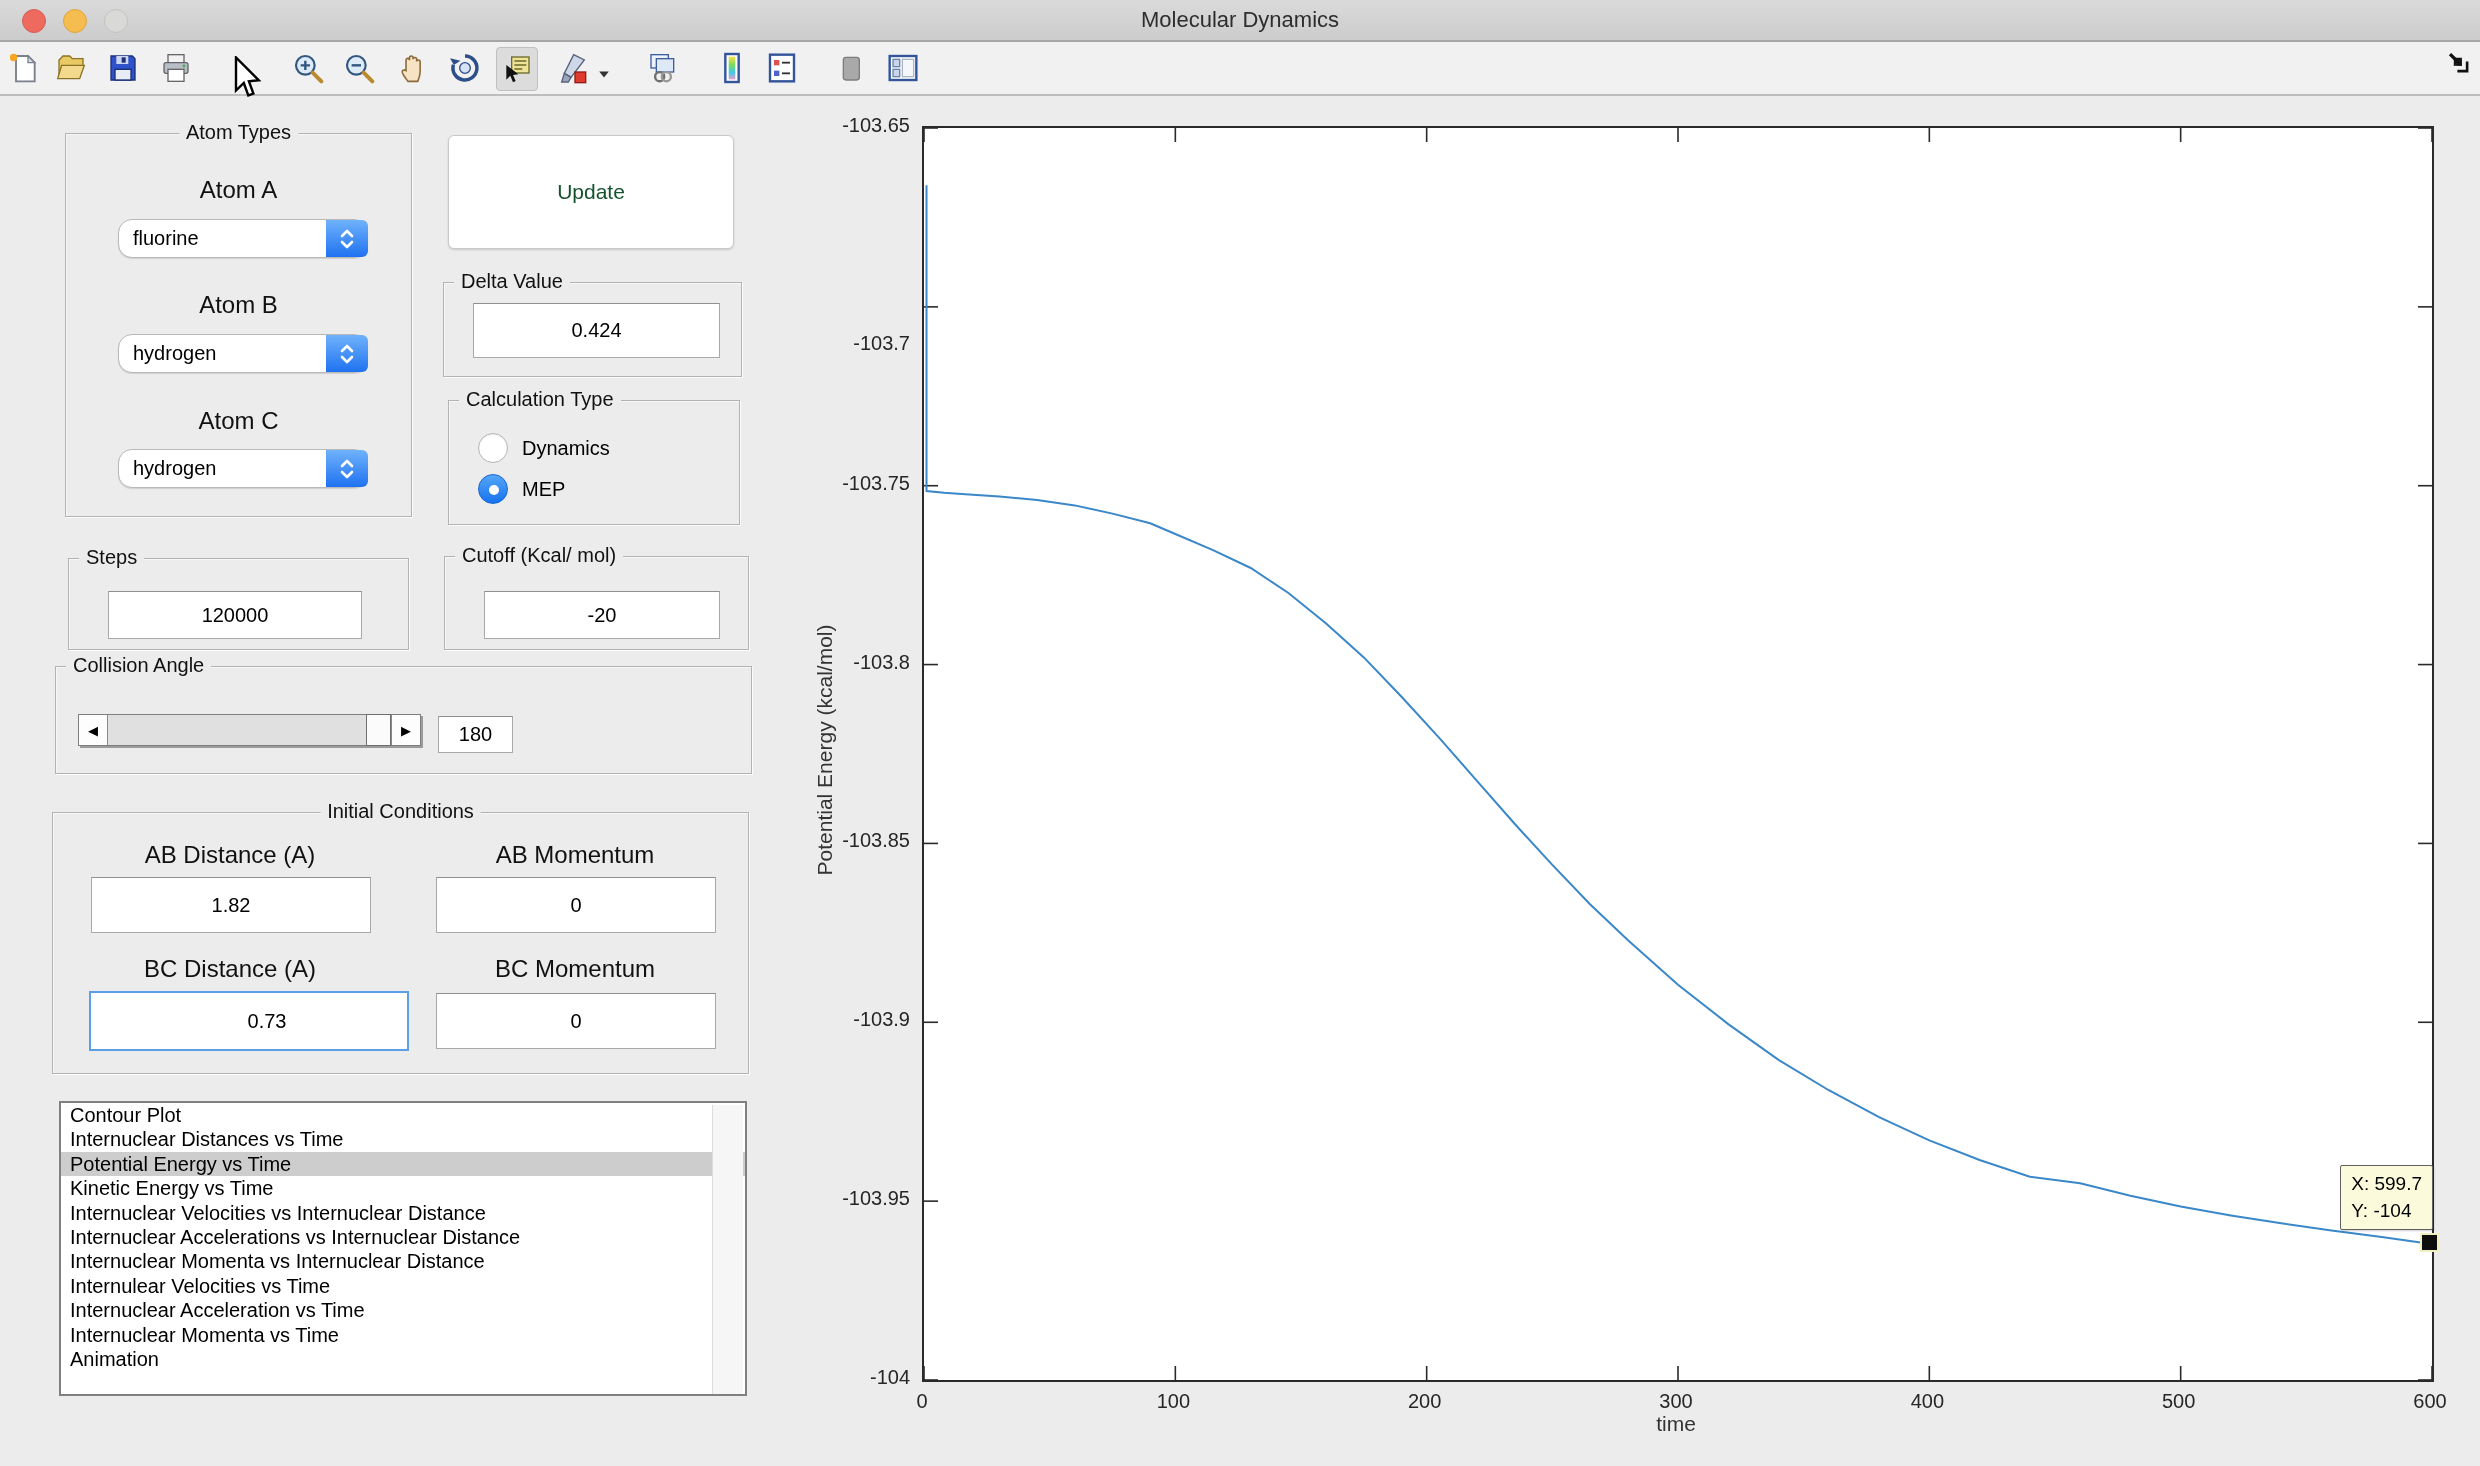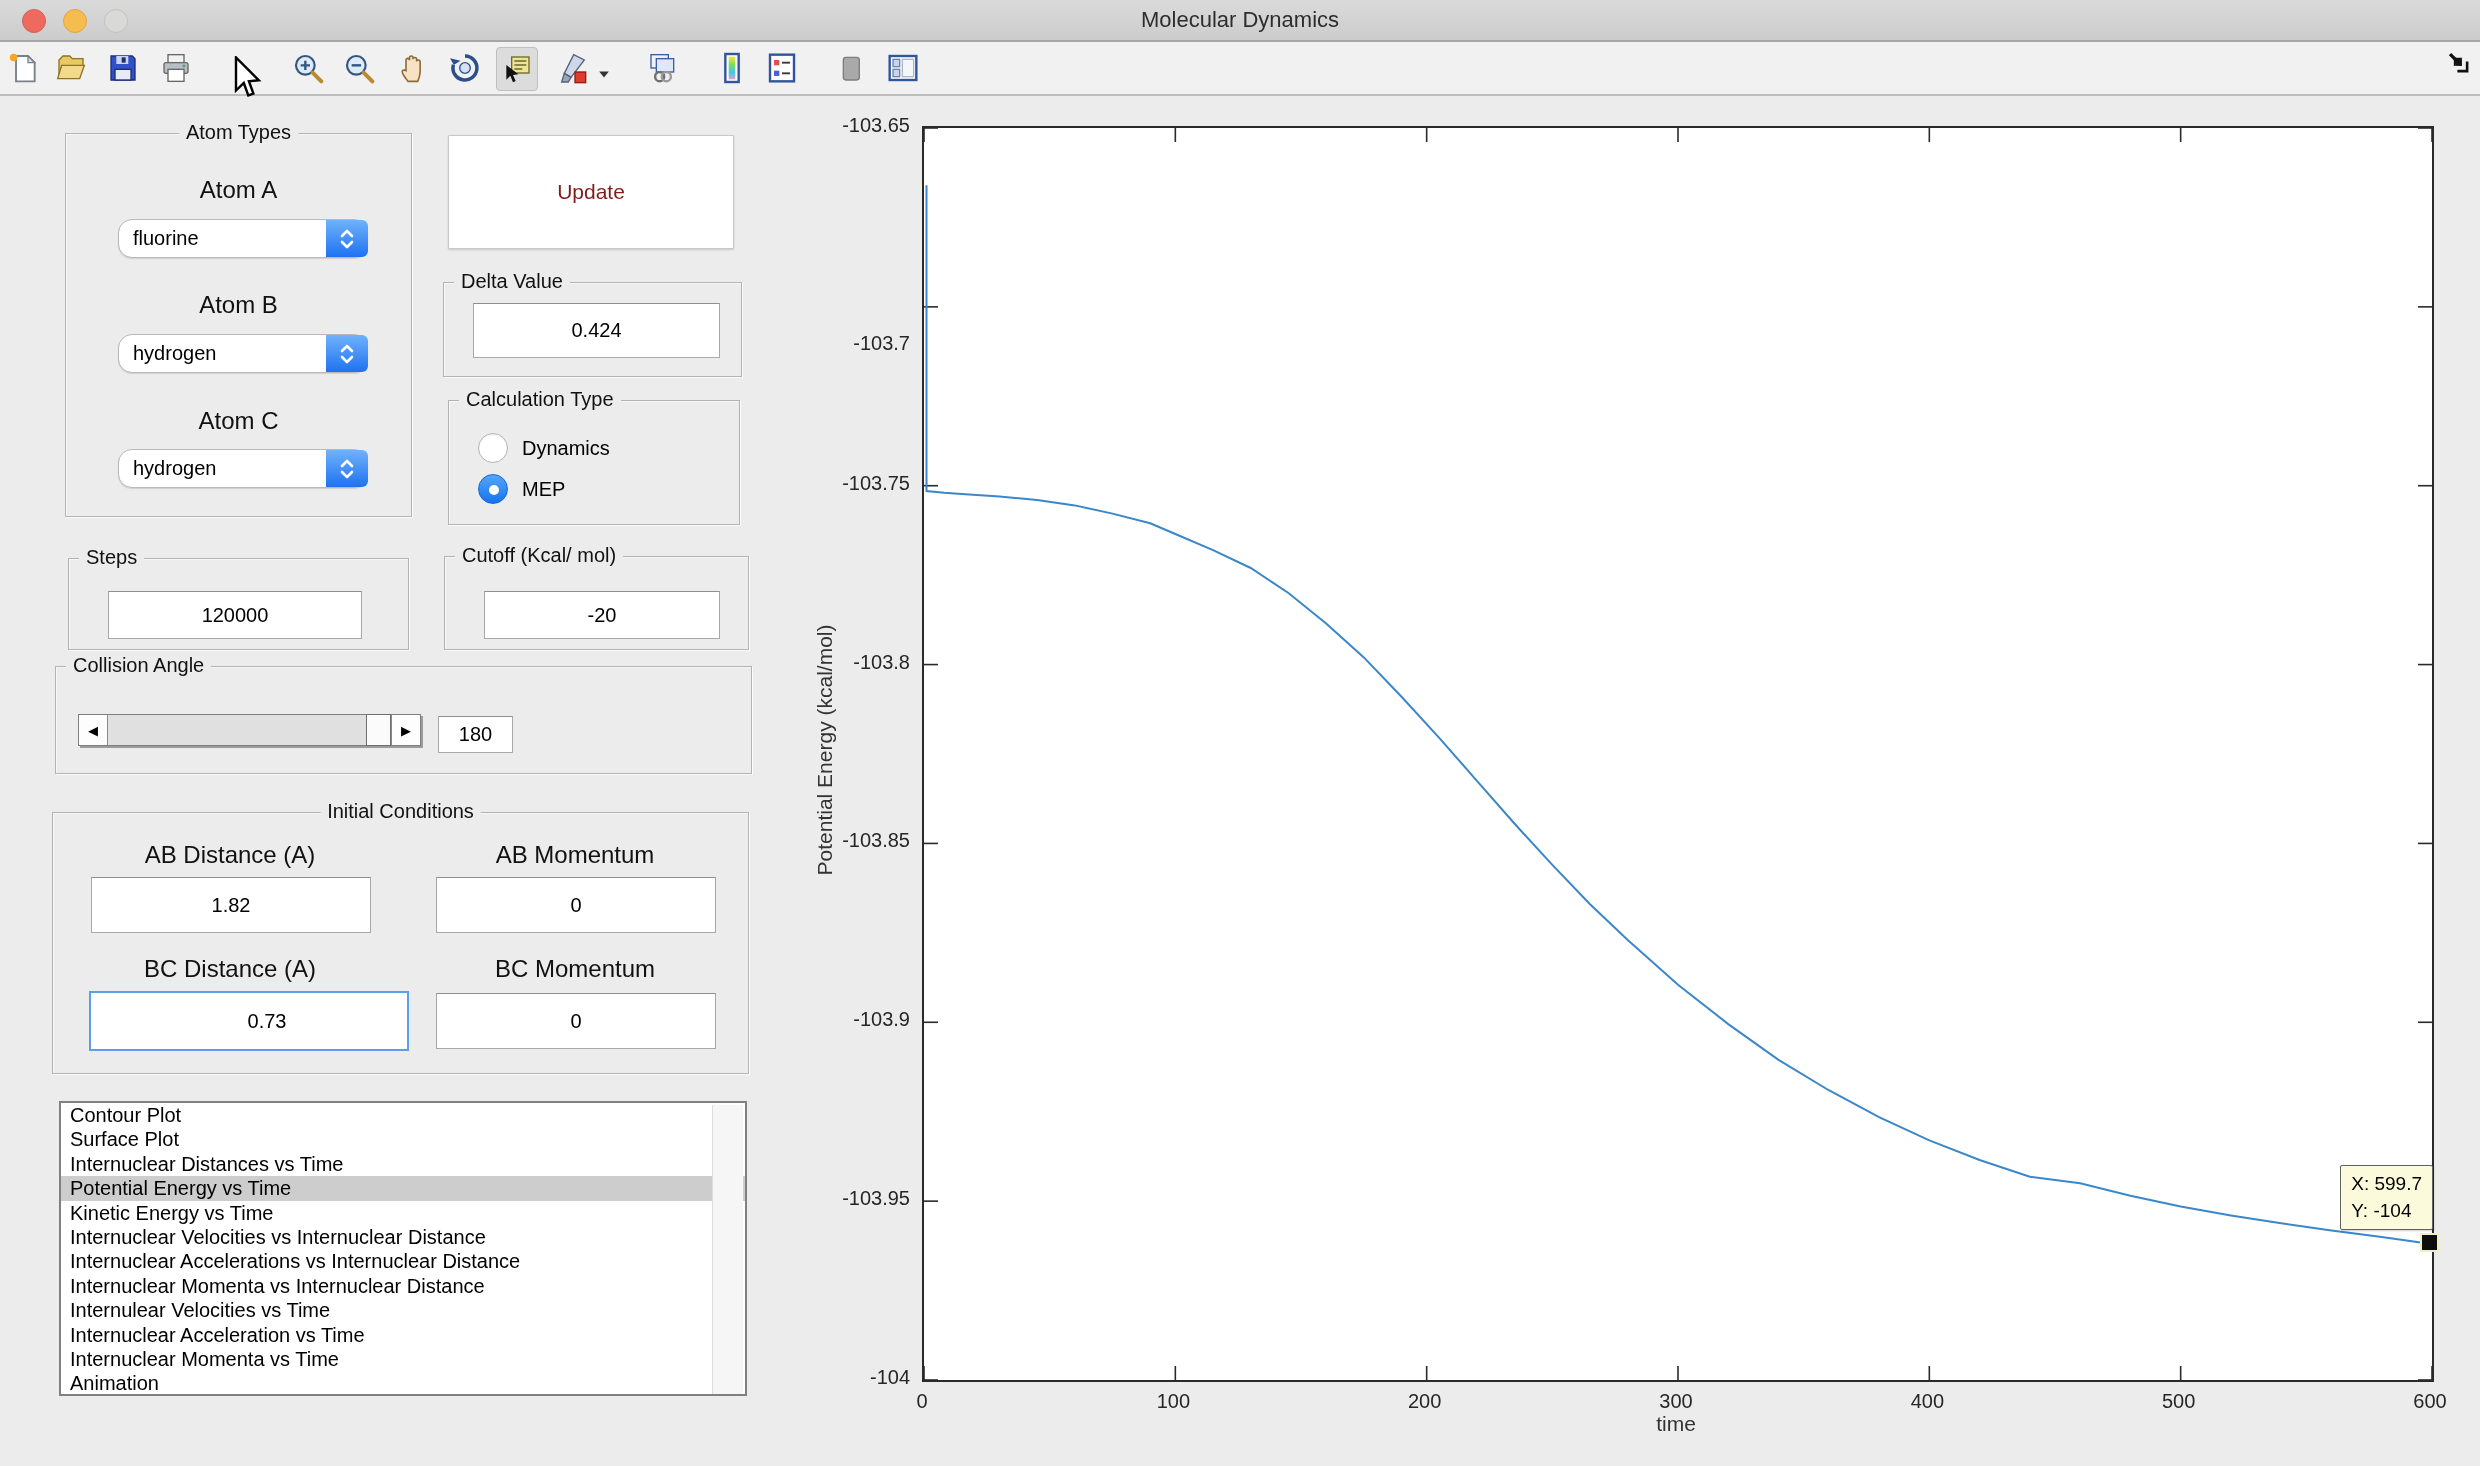--- a/index.html
+++ b/index.html
@@ -36,22 +36,22 @@
         display:flex;align-items:center;justify-content:center;font-size:20px;color:#000;}
   .edit.focused{border:2px solid #59a0e8;padding-left:36px;}
   
   .popup{position:absolute;height:37px;background:#fff;border:1px solid #b9b9b9;
          border-radius:14px;box-shadow:0 1px 1px rgba(0,0,0,.12);display:flex;align-items:center;}
   .popup .ptext{padding-left:14px;font-size:20px;color:#000;flex:1;}
   .popup .pcap{width:42px;height:37px;margin:-1px -1px -1px 0;border-radius:0 6px 6px 0;
          background:linear-gradient(#6fb2fb,#1f72f1);display:flex;align-items:center;justify-content:center;}
   
   #update-btn{position:absolute;left:448px;top:135px;width:284px;height:112px;background:#fff;
-         border:1px solid #c9c9c9;border-radius:1px;box-shadow:0 1px 2px rgba(0,0,0,.15);
-         display:flex;align-items:center;justify-content:center;font-size:21px;color:#7f1d1d;}
+         border:1px solid #c9c9c9;border-radius:6px;box-shadow:0 1px 2px rgba(0,0,0,.15);
+         display:flex;align-items:center;justify-content:center;font-size:21px;color:#14532d;}
   
   .radio-row{position:absolute;display:flex;align-items:center;gap:14px;}
   .radio{width:30px;height:30px;border-radius:50%;box-sizing:border-box;}
   .radio.off{background:#fff;border:1px solid #b5b5b5;box-shadow:inset 0 1px 2px rgba(0,0,0,.08);}
   .radio.on{background:linear-gradient(#55a6f8,#1673ee);border:1px solid #1466d8;position:relative;}
   .radio.on::after{content:"";position:absolute;left:10px;top:10px;width:10px;height:10px;
          border-radius:50%;background:#fff;}
   .radio-label{font-size:20px;color:#000;}
   
   #slider{position:absolute;left:22px;top:47px;width:341px;height:30px;background:#e2e2e2;
@@ -313,21 +313,20 @@
     <div class="edit" style="left:383px;top:64px;width:278px;height:54px">0</div>
     <div class="plabel" style="left:38px;top:142px;width:278px">BC Distance (A)</div>
     <div class="plabel" style="left:383px;top:142px;width:278px">BC Momentum</div>
     <div class="edit focused" style="left:36px;top:178px;width:280px;height:56px">0.73</div>
     <div class="edit" style="left:383px;top:180px;width:278px;height:54px">0</div>
   </div>
 
   <div id="listbox">
     <div id="list-items">
         <div class="litem">Contour Plot</div>
-        <div class="litem">Surface Plot</div>
         <div class="litem">Internuclear Distances vs Time</div>
         <div class="litem sel">Potential Energy vs Time</div>
         <div class="litem">Kinetic Energy vs Time</div>
         <div class="litem">Internuclear Velocities vs Internuclear Distance</div>
         <div class="litem">Internuclear Accelerations vs Internuclear Distance</div>
         <div class="litem">Internuclear Momenta vs Internuclear Distance</div>
         <div class="litem">Internulear Velocities vs Time</div>
         <div class="litem">Internuclear Acceleration vs Time</div>
         <div class="litem">Internuclear Momenta vs Time</div>
         <div class="litem">Animation</div>

